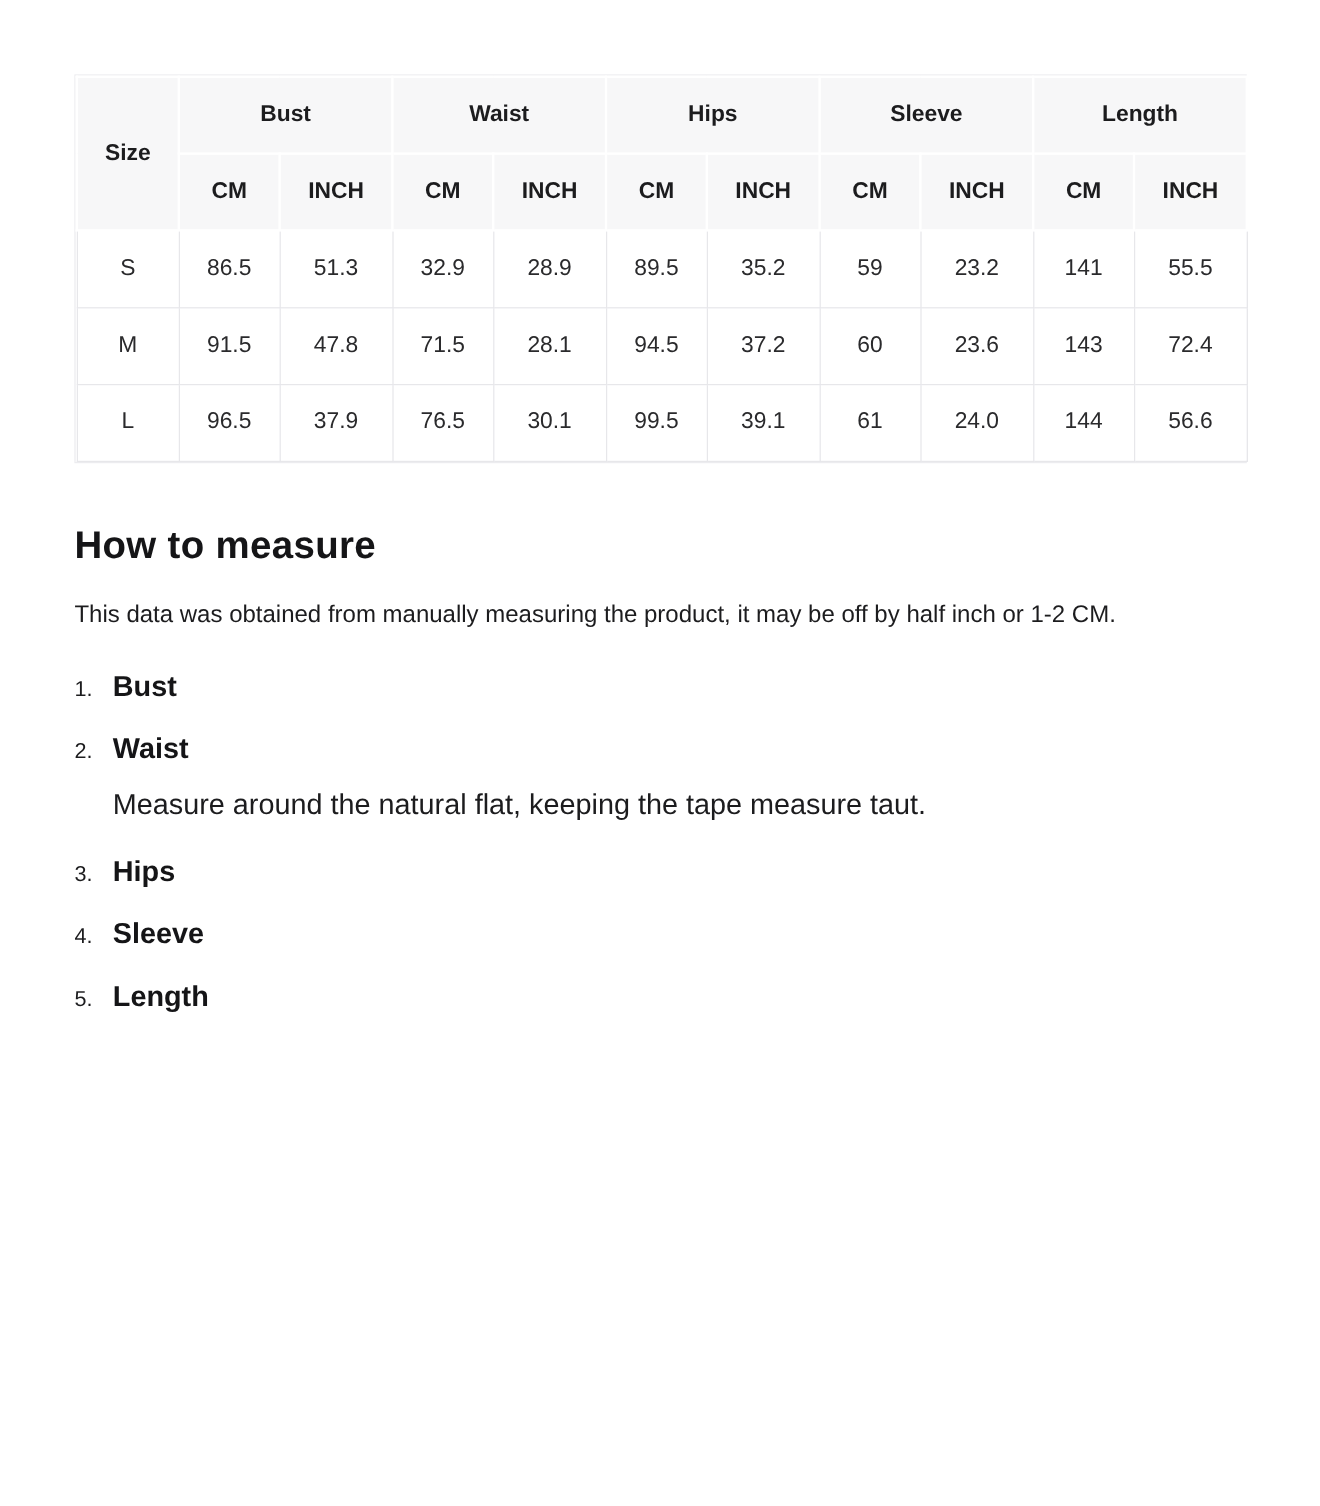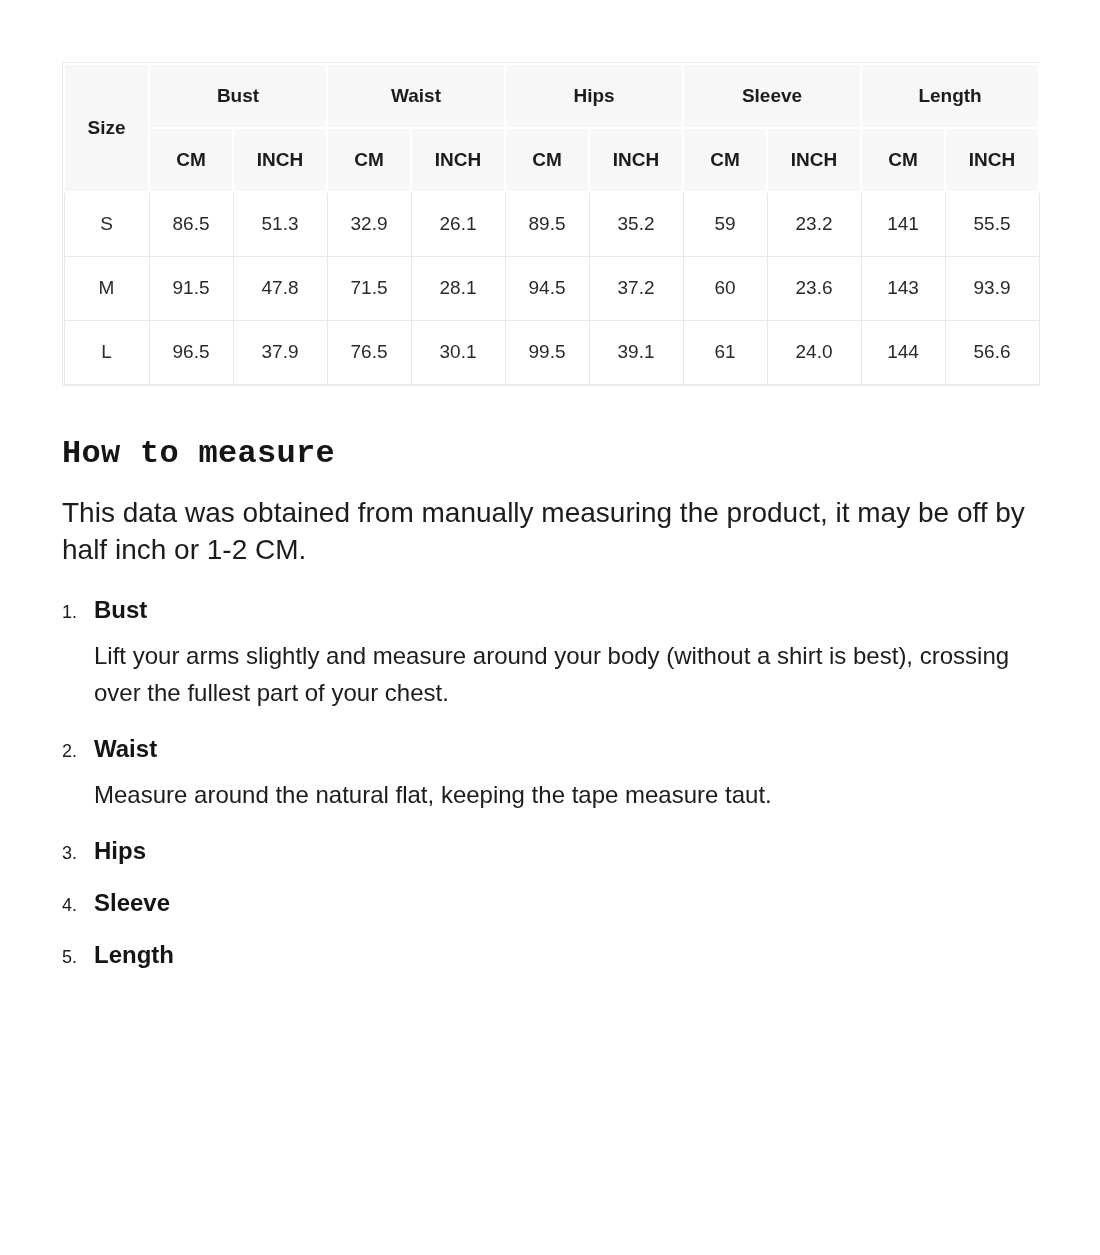--- a/index.html
+++ b/index.html
@@ -44,25 +44,24 @@
   }
 
   
   .htm-title {
     margin-top: 50px;
     font-size: 32px;
     font-weight: bold;
     letter-spacing: 0.3px;
     line-height: 1.15;
     color: #151517;
-    font-family: Liberation Mono, monospace;
   }
   .htm-intro {
     margin-top: 22px;
-    font-size: 28px;
+    font-size: 20px;
     line-height: 37px;
     max-width: 985px;
     color: #1c1c1e;
   }
   .steps { margin-top: 28px; }
   .step { margin-top: 24px; }
   .step:first-child { margin-top: 0; }
   .step-head {
     display: flex;
     align-items: baseline;
@@ -129,40 +128,40 @@
           <th>CM</th>
           <th>INCH</th>
         </tr>
       </thead>
       <tbody>
         <tr>
           <td>S</td>
           <td>86.5</td>
           <td>51.3</td>
           <td>32.9</td>
-          <td>26.1</td>
+          <td>28.9</td>
           <td>89.5</td>
           <td>35.2</td>
           <td>59</td>
           <td>23.2</td>
           <td>141</td>
           <td>55.5</td>
         </tr>
         <tr>
           <td>M</td>
           <td>91.5</td>
           <td>47.8</td>
           <td>71.5</td>
           <td>28.1</td>
           <td>94.5</td>
           <td>37.2</td>
           <td>60</td>
           <td>23.6</td>
           <td>143</td>
-          <td>93.9</td>
+          <td>72.4</td>
         </tr>
         <tr>
           <td>L</td>
           <td>96.5</td>
           <td>37.9</td>
           <td>76.5</td>
           <td>30.1</td>
           <td>99.5</td>
           <td>39.1</td>
           <td>61</td>
@@ -178,21 +177,20 @@
 
   <p class="htm-intro">This data was obtained from manually measuring the product, it may be off by half inch or 1-2 CM.</p>
 
   <div class="steps">
 
     <div class="step">
       <div class="step-head">
         <span class="step-num">1.</span>
         <span class="step-label">Bust</span>
       </div>
-      <p class="step-desc">Lift your arms slightly and measure around your body (without a shirt is best), crossing over the fullest part of your chest.</p>
     </div>
 
     <div class="step">
       <div class="step-head">
         <span class="step-num">2.</span>
         <span class="step-label">Waist</span>
       </div>
       <p class="step-desc">Measure around the natural flat, keeping the tape measure taut.</p>
     </div>
 

